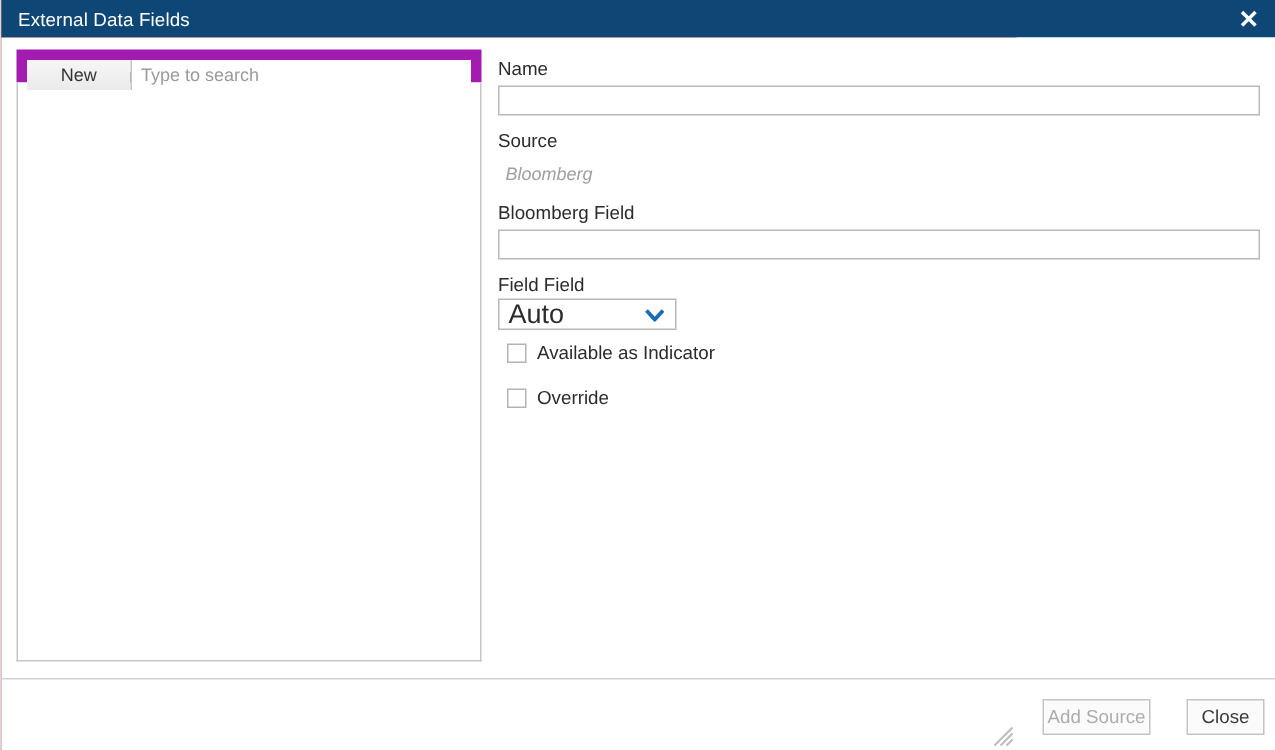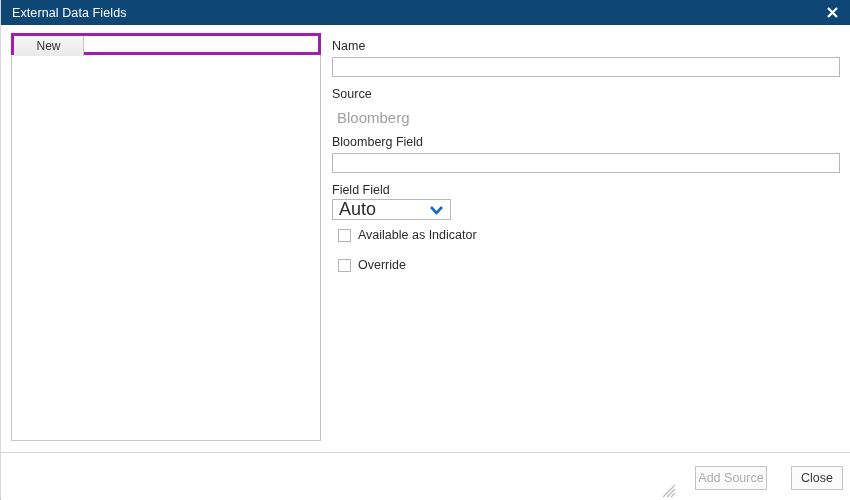--- a/index.html
+++ b/index.html
@@ -62,21 +62,21 @@
   #left-panel {
     position: absolute;
     left: 10px; top: 8px;
     width: 310px;
     height: 408px;
   }
   #list-toolbar {
     display: flex;
     height: 22px;
     width: 310px;
-    border: 3px solid #a21caf;
+    border: 7px solid #a21caf;
     background: #ffffff;
   }
   #new-button {
     width: 70px;
     height: 20px;
     background: linear-gradient(#f6f6f6, #eaeaea);
     border-right: 1px solid #c6c6c6;
     display: flex;
     align-items: center;
     justify-content: center;
@@ -124,24 +124,25 @@
     height: 20px;
     border: 1px solid #b8b8b8;
     background: #ffffff;
     outline: none;
     padding: 0 5px;
     font-size: 12px;
     font-family: "Liberation Sans", sans-serif;
     color: #333333;
   }
   .readonly-value {
-    font-size: 15px;
+    font-size: 12px;
     color: #a0a0a0;
     padding-left: 5px;
     user-select: none;
+    font-style: italic;
   }
 
   #lbl-name     { position: absolute; left: 1px;  top: 14px; }
   #input-name   { position: absolute; left: 1px;  top: 32px; }
   #lbl-source   { position: absolute; left: 1px;  top: 62px; }
   #val-source   { position: absolute; left: 1px;  top: 84px; }
   #lbl-bbfield  { position: absolute; left: 1px;  top: 110px; }
   #input-bbfield{ position: absolute; left: 1px;  top: 128px; }
   #lbl-fieldtype{ position: absolute; left: 1px;  top: 158px; }
   #fieldtype-select-wrap { position: absolute; left: 1px; top: 174px; }
@@ -244,20 +245,21 @@
         <path d="M2 2 L11 11 M11 2 L2 11" stroke="#ffffff" stroke-width="2.3" stroke-linecap="butt"></path>
       </svg>
     </div>
   </div>
 
   <div id="body-area">
 
     <div id="left-panel">
       <div id="list-toolbar">
         <div id="new-button">New</div>
+        <input id="search-input" type="text" placeholder="Type to search" style="">
       </div>
       <div id="list-body"></div>
     </div>
 
     <div id="form-panel">
 
       <div id="lbl-name" class="field-label">Name</div>
       <input id="input-name" class="text-input" type="text" placeholder="" style="">
 
       <div id="lbl-source" class="field-label">Source</div>

